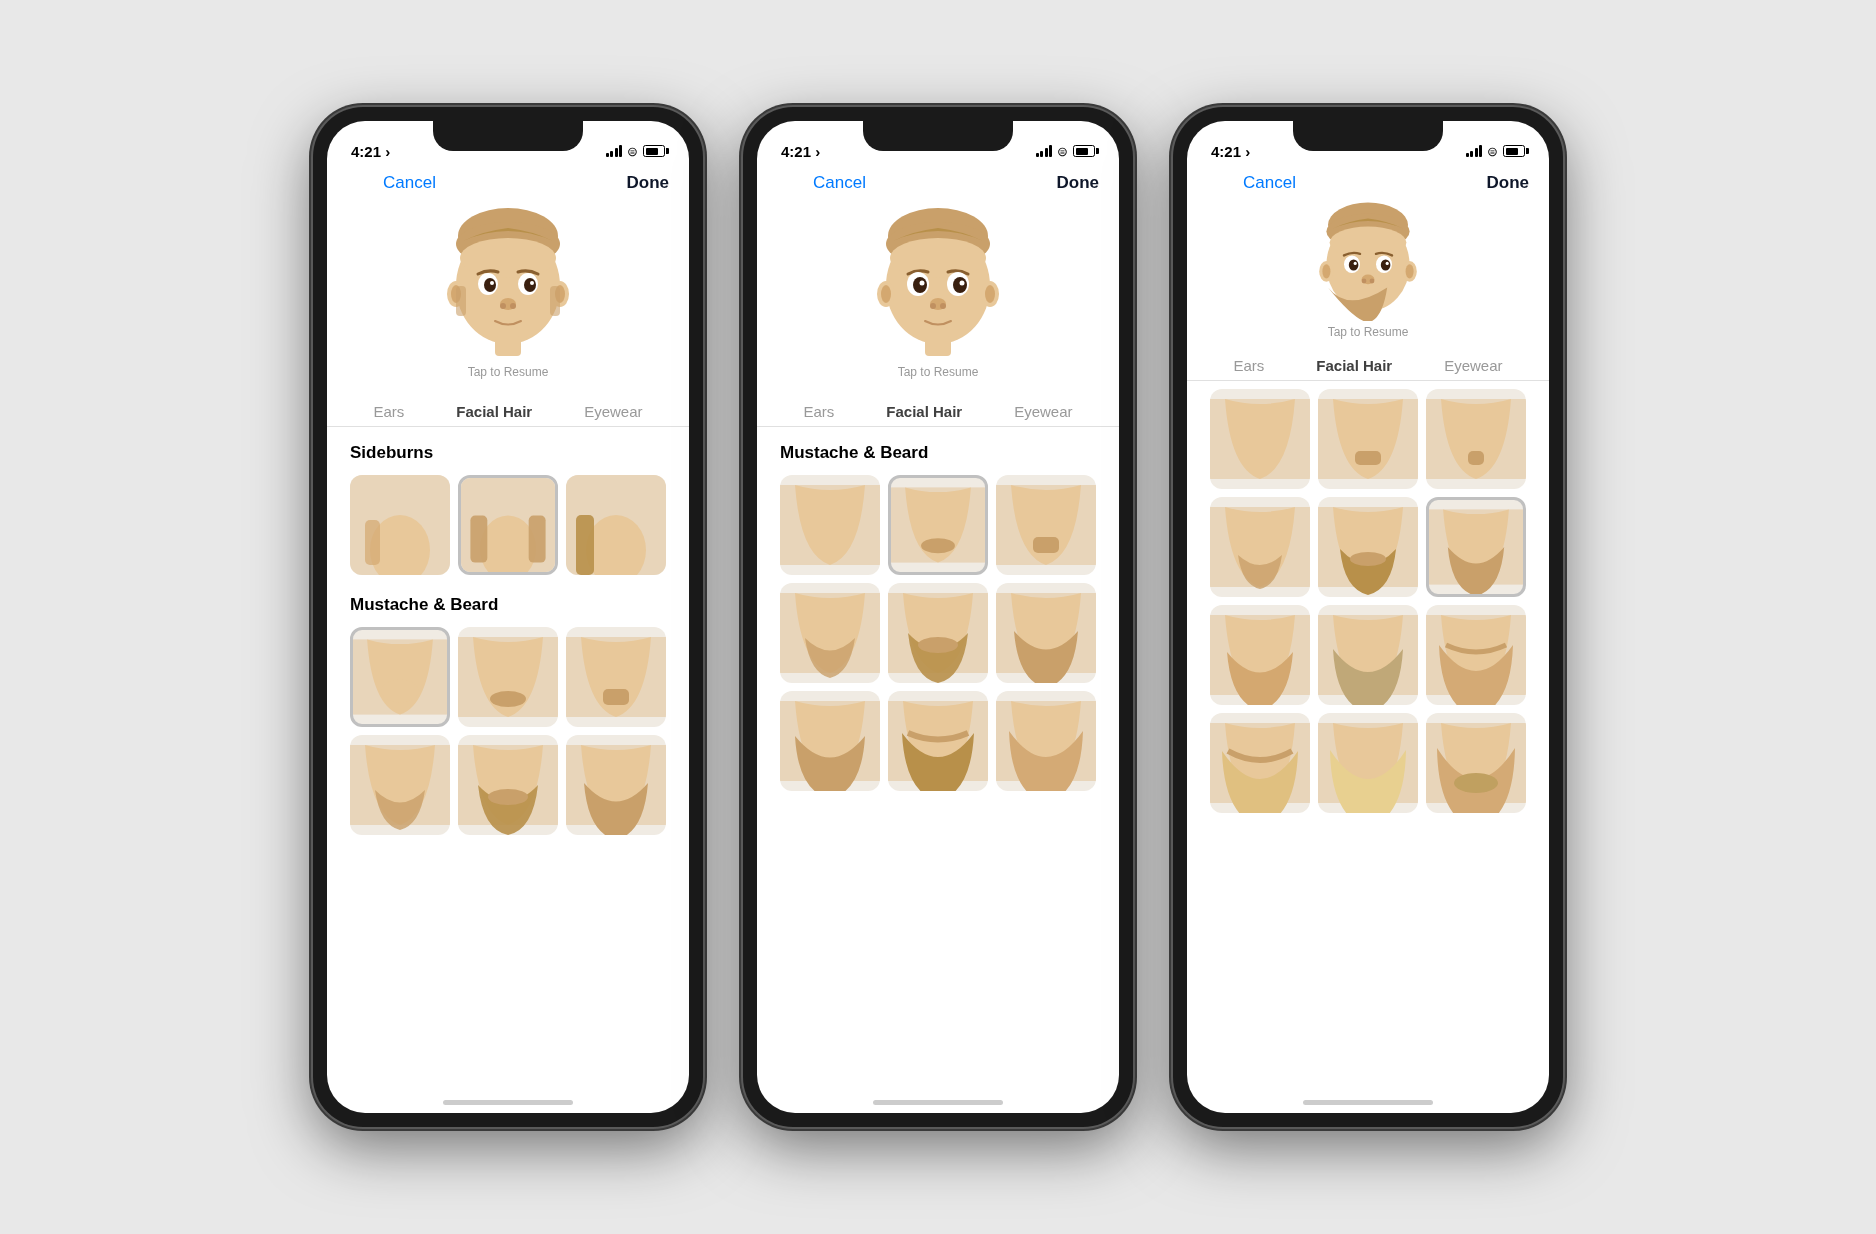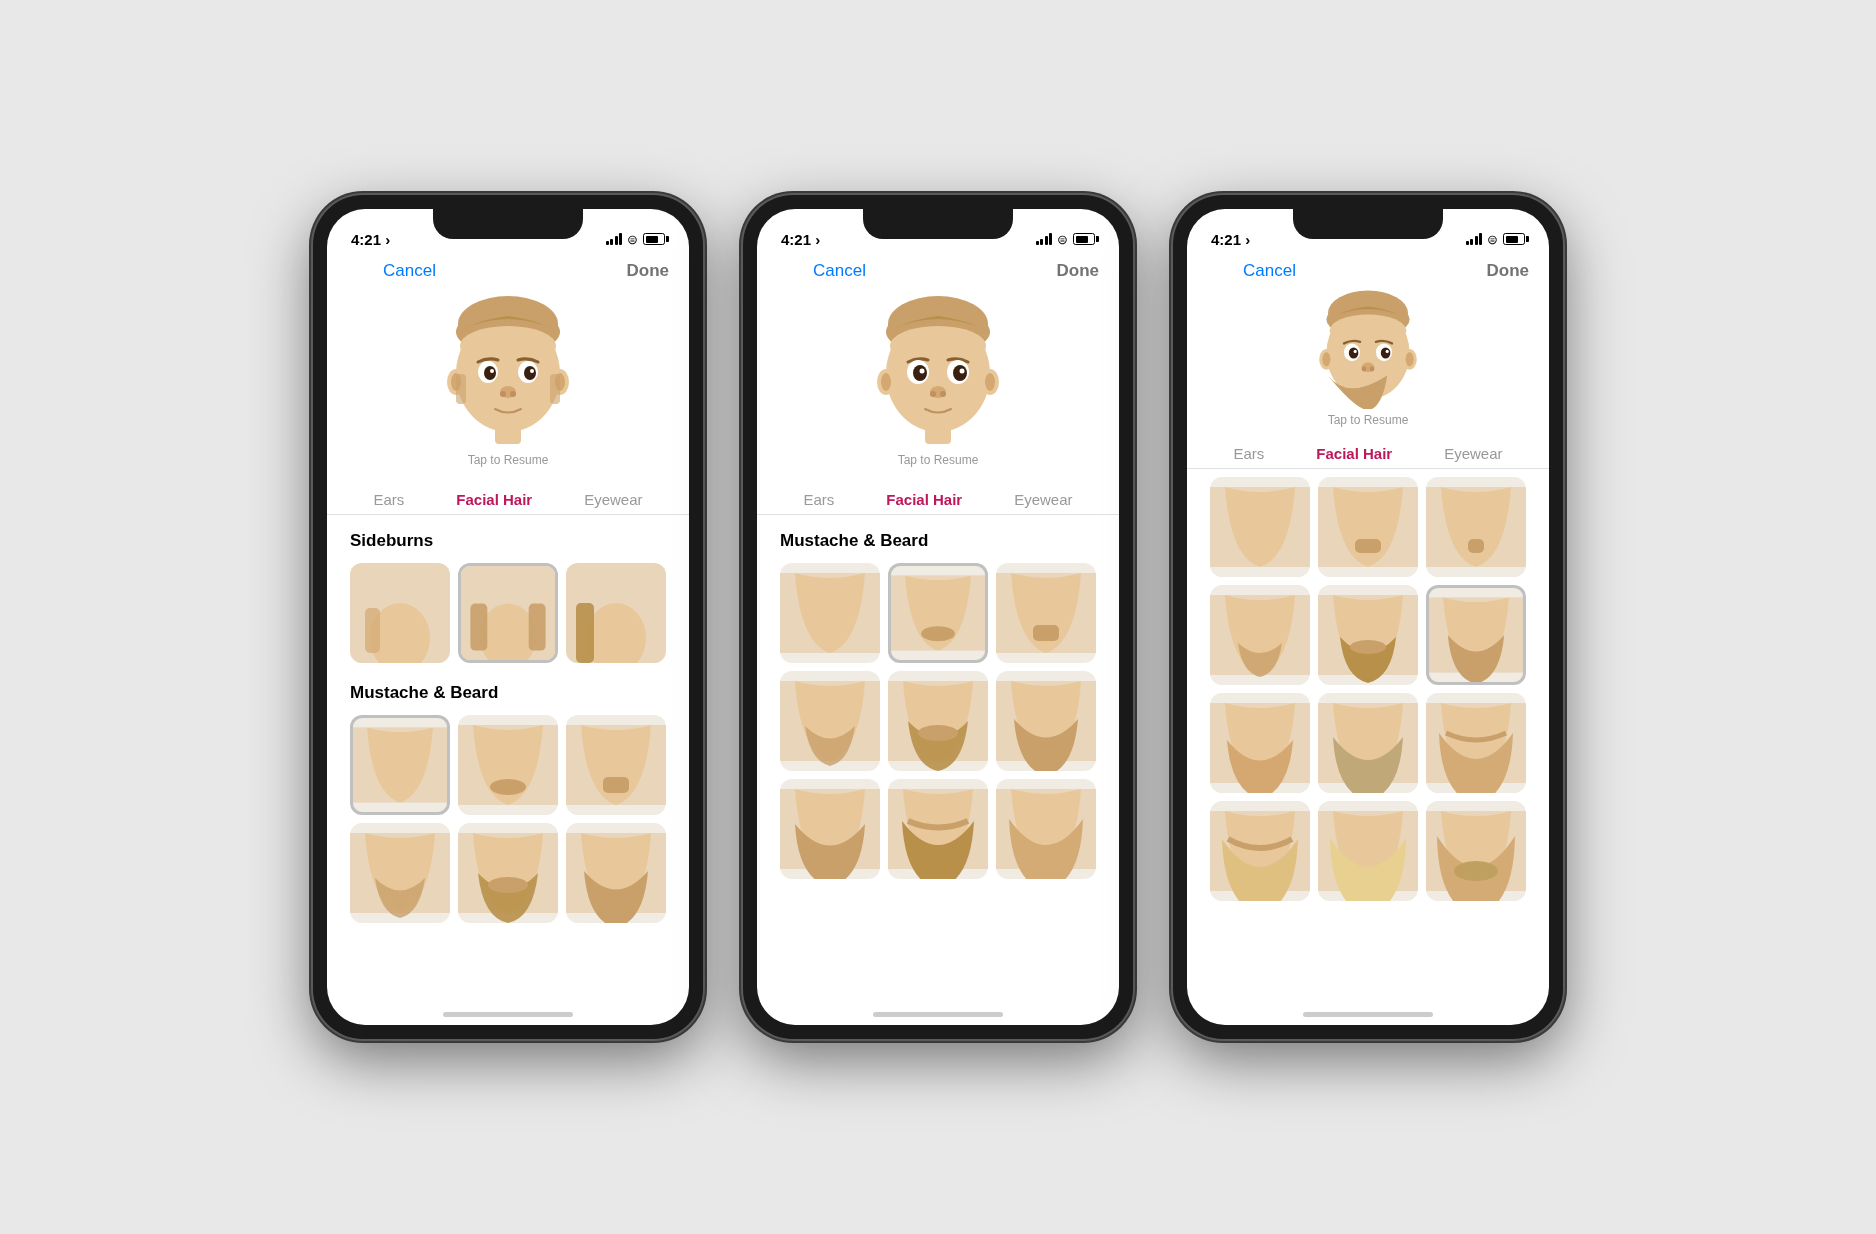--- a/index.html
+++ b/index.html
@@ -10,21 +10,21 @@
       align-items: center;
       min-height: 100vh;
       font-family: -apple-system, BlinkMacSystemFont, 'SF Pro Display', sans-serif;
       gap: 40px;
       padding: 40px 20px;
     }
 
     .phone-wrapper {
       position: relative;
       width: 390px;
-      height: 844px;
+      height: 1020px;
     }
 
     .phone-frame {
       position: absolute;
       inset: 0;
       background: #1a1a1a;
       border-radius: 50px;
       box-shadow:
         0 0 0 2px #5a5a5a,
         0 0 0 4px #3a3a3a,
@@ -135,21 +135,21 @@
       padding: 4px 20px 8px;
     }
 
     .nav-cancel {
       color: #007aff;
       font-size: 17px;
       margin-left: 36px;
     }
 
     .nav-done {
-      color: #737373;
+      color: #0f172a;
       font-size: 17px;
       font-weight: 600;
     }
 
     
     .avatar-area {
       display: flex;
       flex-direction: column;
       align-items: center;
       padding: 0 0 10px;
@@ -180,21 +180,21 @@
     }
 
     .tab-item {
       padding: 6px 20px;
       font-size: 15px;
       color: #999;
       white-space: nowrap;
     }
 
     .tab-item.active {
-      color: #be185d;
+      color: #404040;
       font-weight: 600;
     }
 
     
     .content-area {
       overflow-y: auto;
       padding: 16px 23px;
       height: calc(100% - 48px - 48px - 180px - 50px);
     }
 

